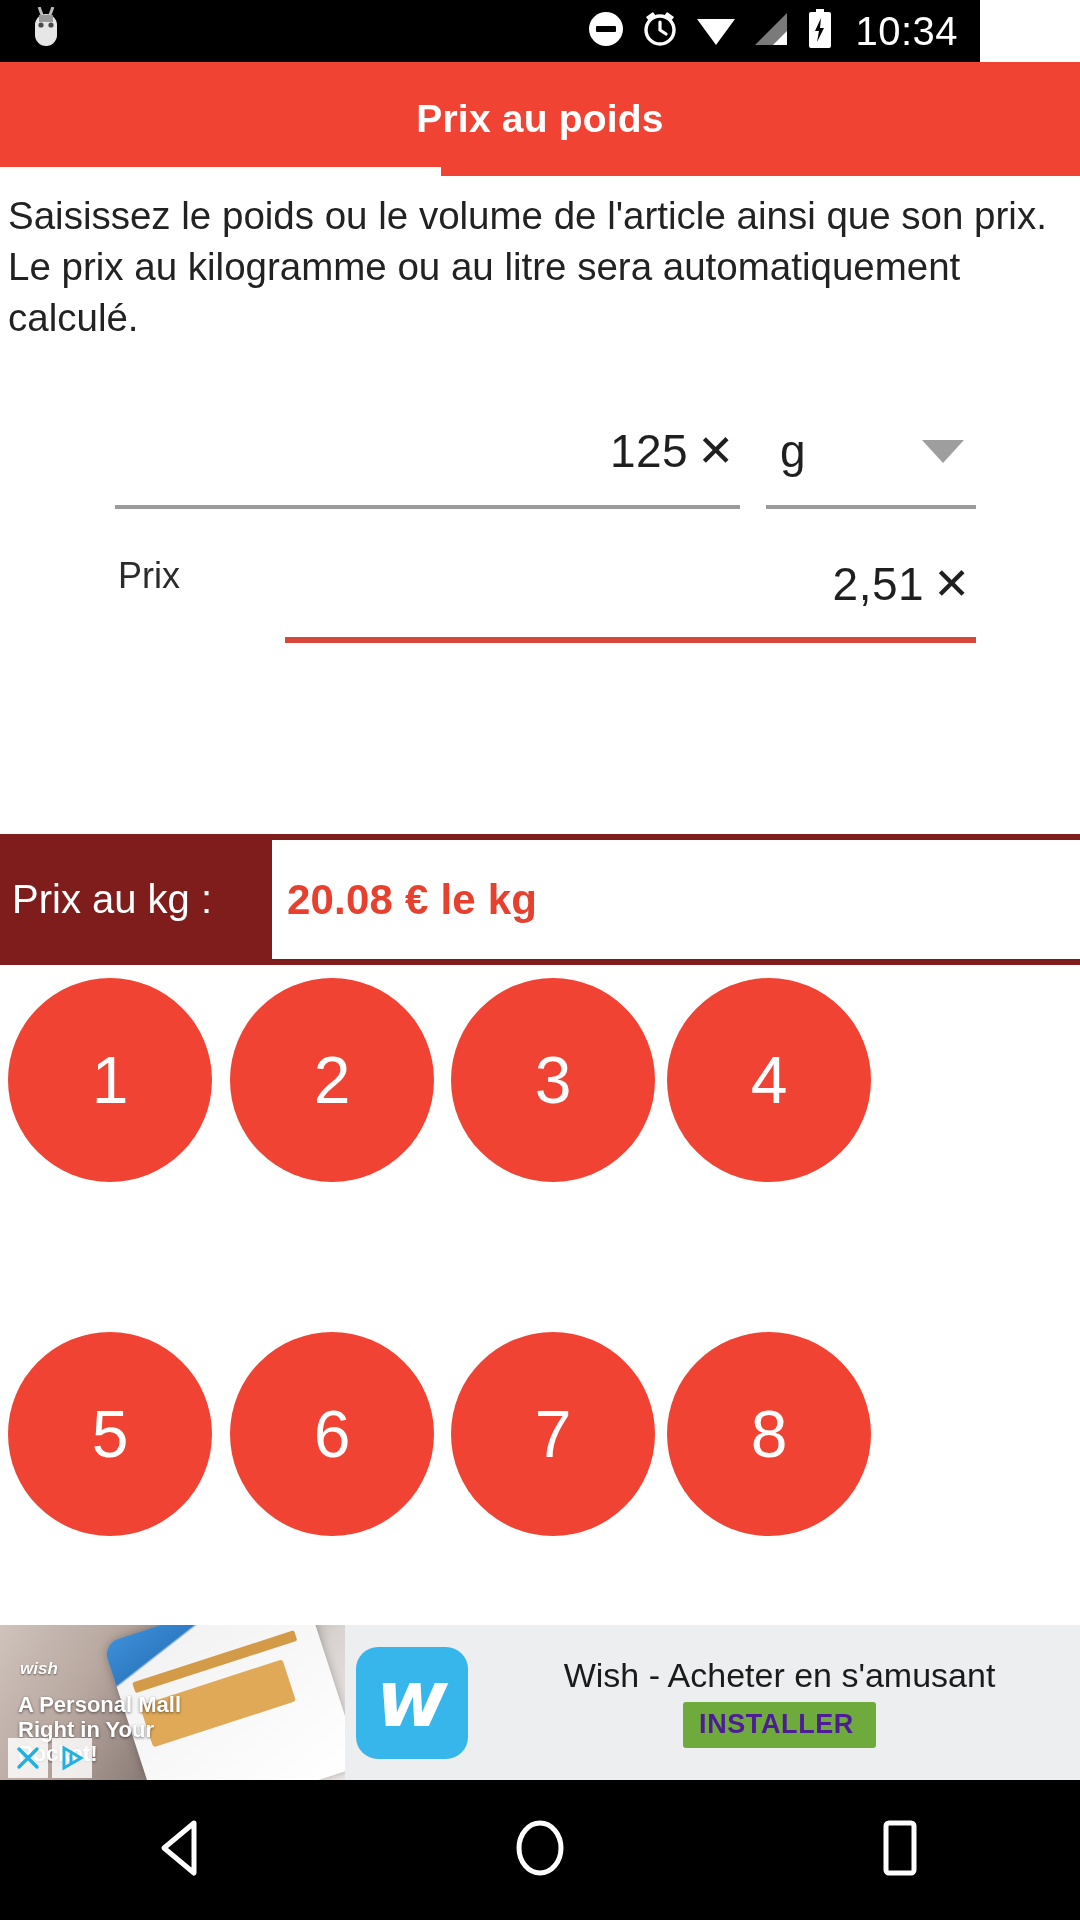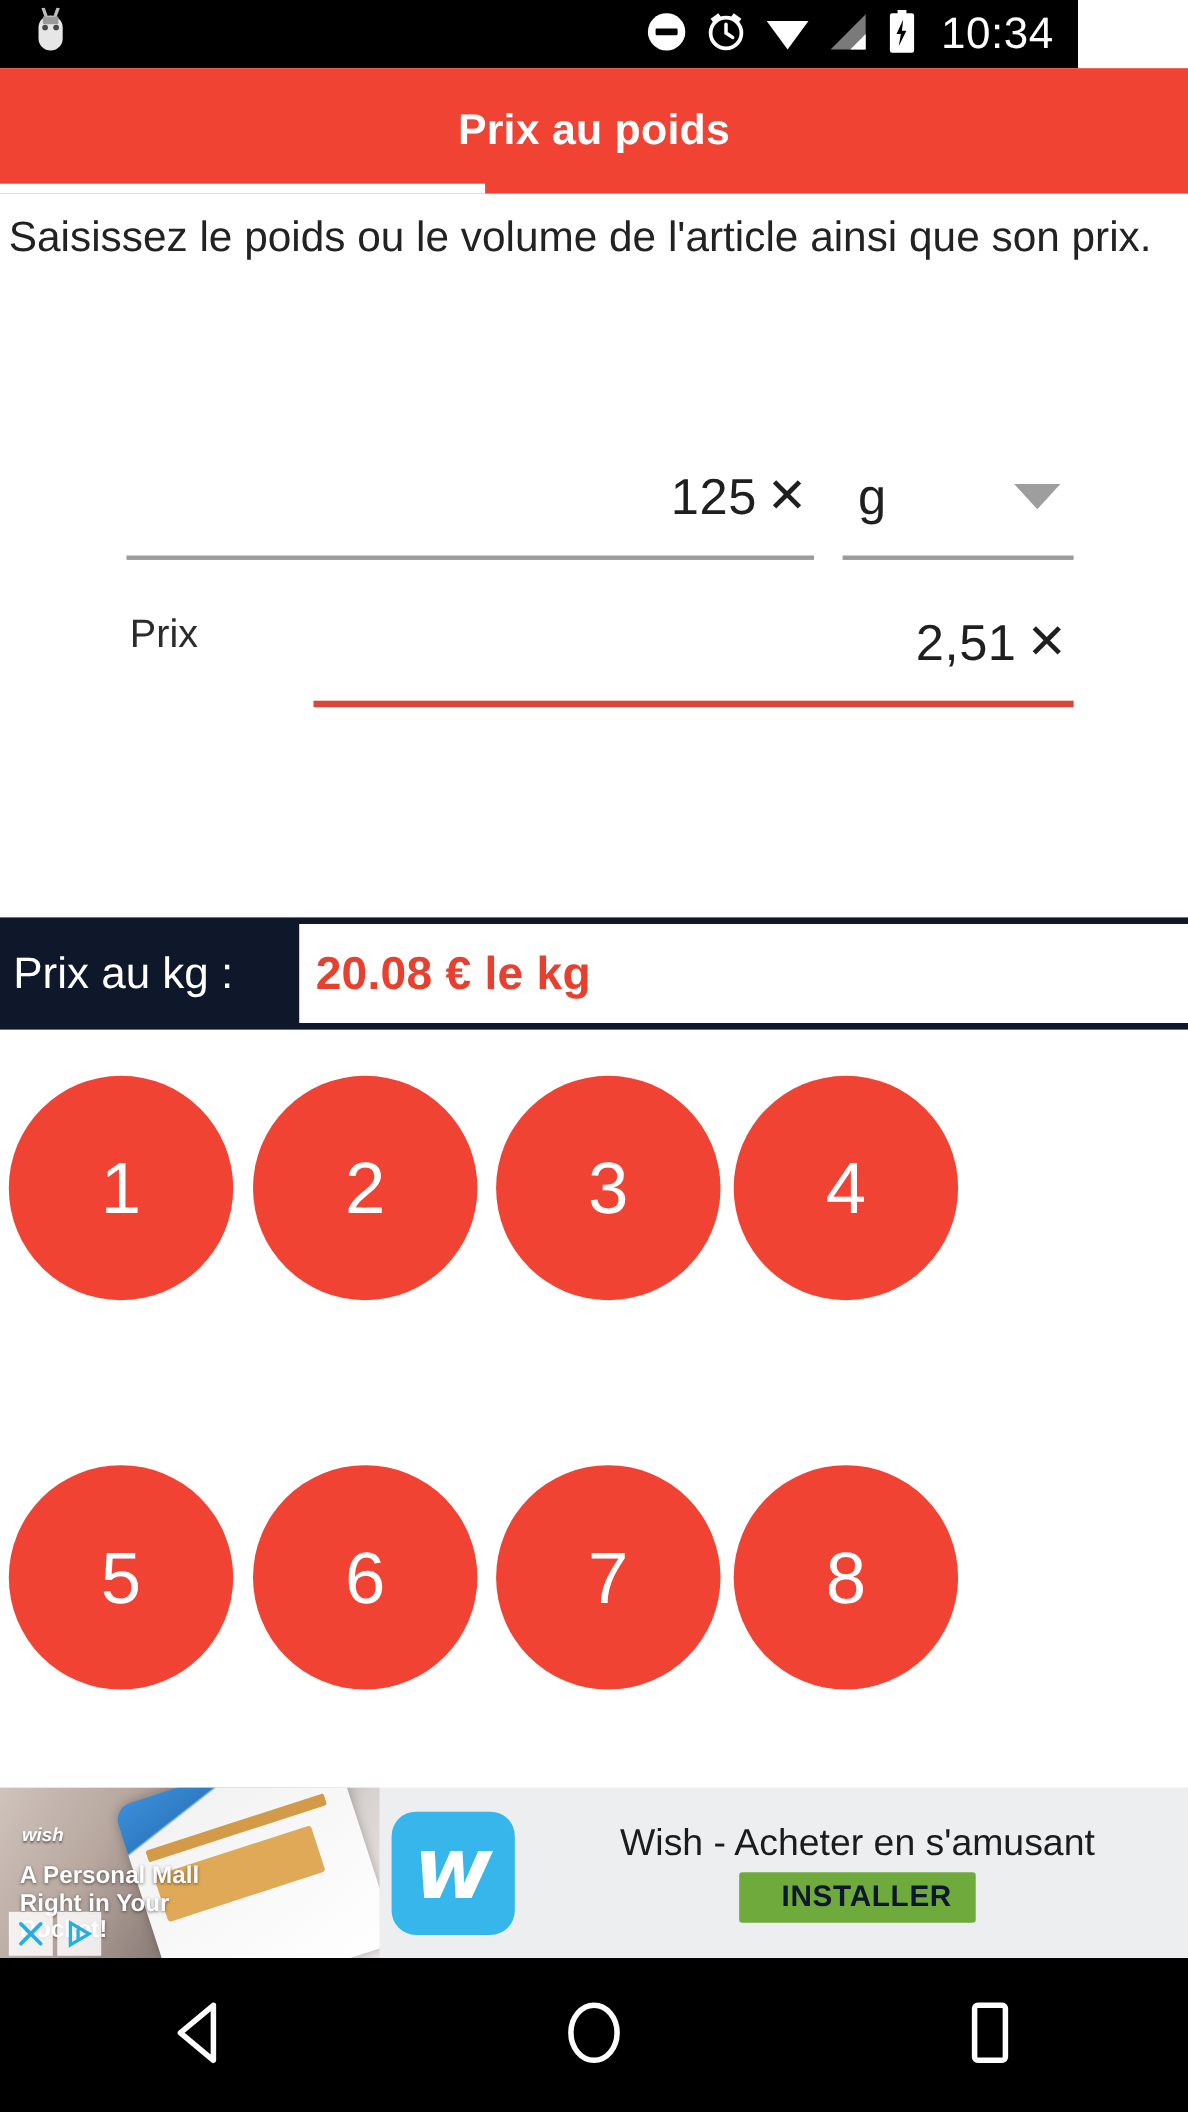--- a/index.html
+++ b/index.html
@@ -108,22 +108,22 @@
   }
   .field-price {
     position:absolute; left:285px; top:0; width:691px; height:112px;
     border-bottom:6px solid #d9463a;
     display:flex; align-items:center; justify-content:flex-end;
     padding-right:6px;
   }
 
   
   .result {
-    position:absolute; top:834px; left:0; width:1080px; height:102px;
-    background:#0f172a;
+    position:absolute; top:834px; left:0; width:1080px; height:131px;
+    background:#7f1d1d;
     display:flex; align-items:stretch;
   }
   .result-label {
     width:268px; display:flex; align-items:center; padding-left:12px;
     color:#ffffff; font-size:40px; font-weight:300;
   }
   .result-value-wrap {
     flex:1; margin:6px 0 6px 4px; background:#ffffff;
     display:flex; align-items:center; padding-left:15px;
   }
@@ -207,23 +207,23 @@
   }
   .ad-text {
     flex:1; display:flex; flex-direction:column;
     align-items:center; justify-content:center; padding:4px 8px 6px 8px;
   }
   .ad-title {
     font-size:34px; color:#1b1b1b; font-weight:300; text-align:center;
     line-height:1.18;
   }
   .ad-cta {
-    margin-top:7px; background:#6eaa3c; color:#0f172a;
+    margin-top:7px; background:#6eaa3c; color:#4c1d95;
     font-size:27px; font-weight:bold; letter-spacing:0.6px;
-    padding:7px 22px 8px 39px; border-radius:3px; border:none;
+    padding:7px 22px 8px 16px; border-radius:3px; border:none;
     cursor:pointer; font-family:"Liberation Sans", sans-serif;
   }
 
   
   .navbar {
     position:absolute; bottom:0; left:0; width:1080px; height:140px;
     background:#000000; display:flex; align-items:center;
   }
   .nav-btn {
     flex:1; display:flex; align-items:center; justify-content:center;
@@ -289,20 +289,21 @@
     <div class="tabs">
       <div class="tab active">
         <span class="tab-label">Prix au poids</span>
       </div>
     </div>
     <div class="tab-indicator"></div>
   </div>
 
   <div class="instructions">
     <p>Saisissez le poids ou le volume de l'article ainsi que son prix.</p>
+    <p>Le prix au kilogramme ou au litre sera automatiquement calculé.</p>
   </div>
 
   <div class="form">
 
 
     <div class="inputs-row">
       <div class="field-weight">
         <span class="val">125</span>
         <span class="clear-x">✕</span>
       </div>

